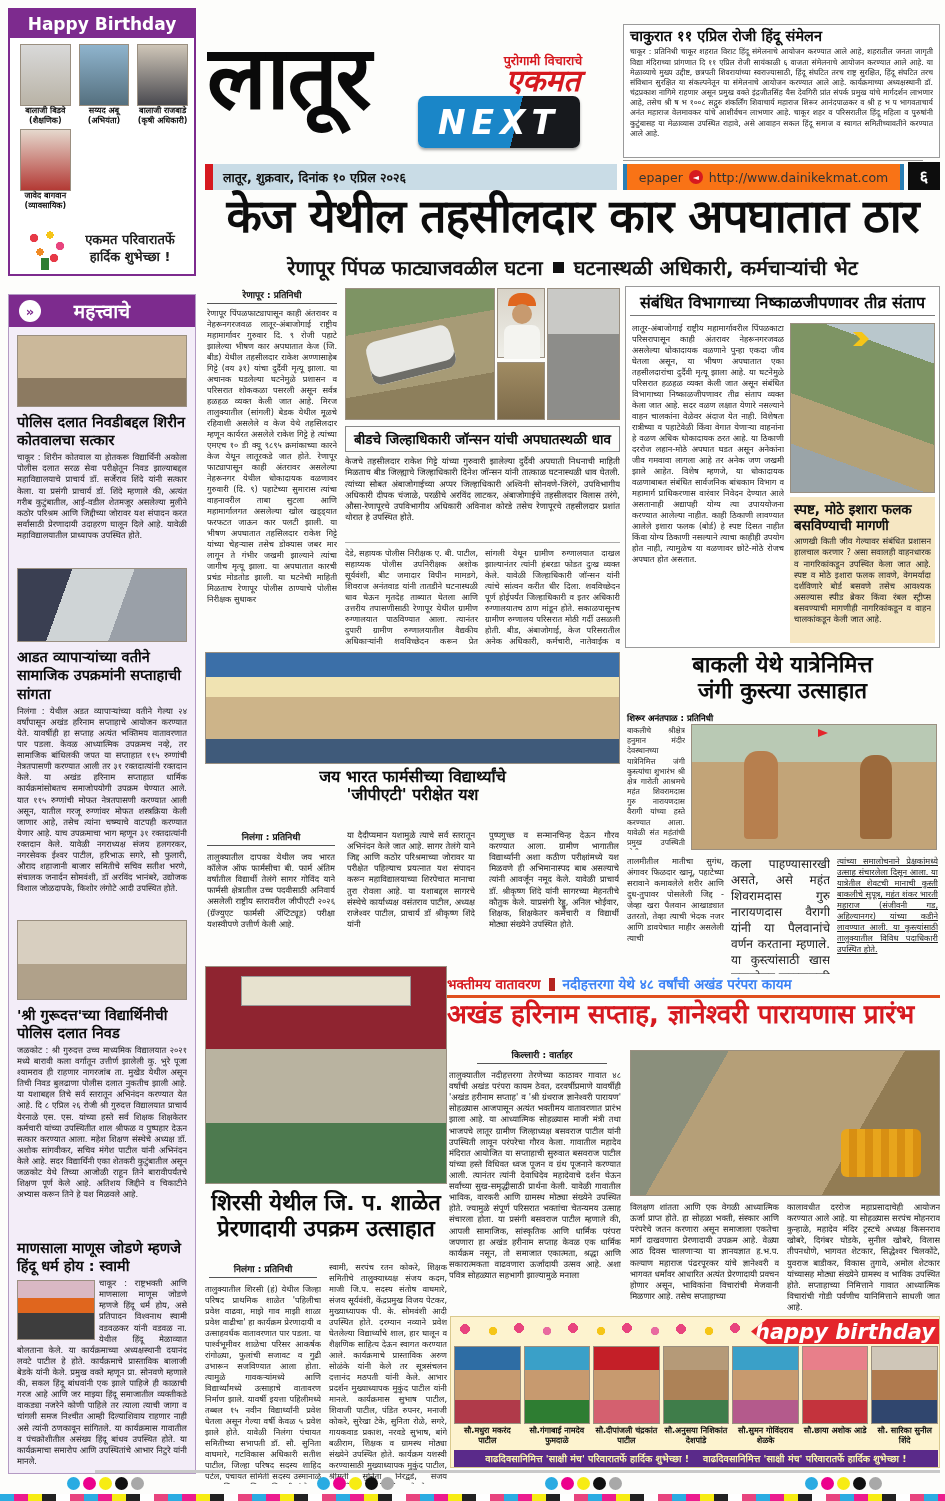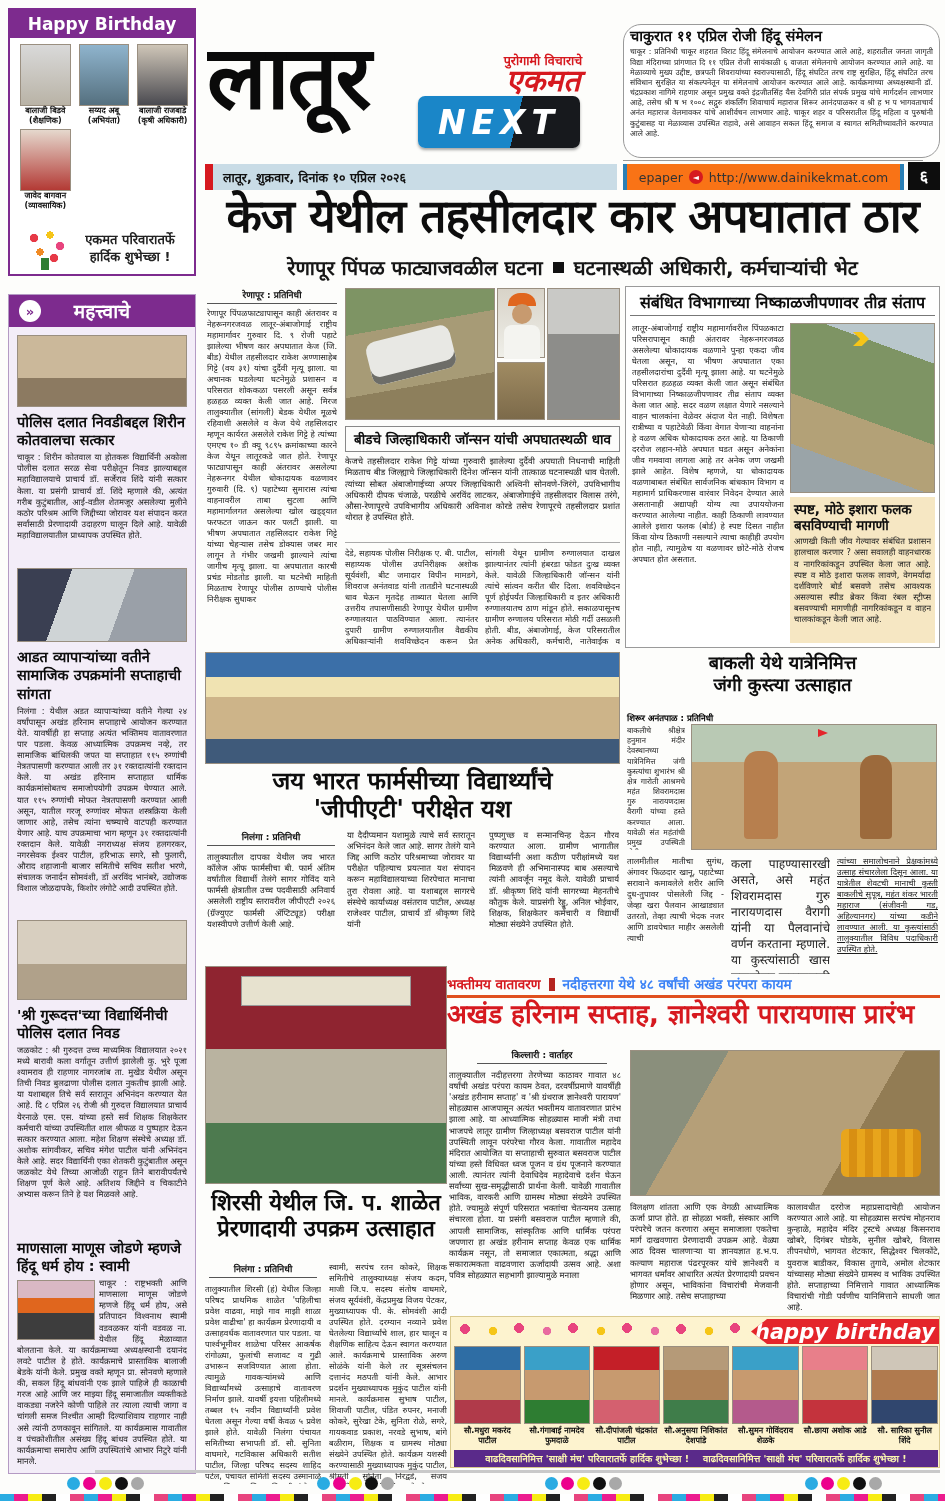--- a/index.html
+++ b/index.html
@@ -96,21 +96,21 @@
       radial-gradient(circle 7px at 30px 30px,#e63946 60%,transparent 62%),
       linear-gradient(#2e7d32 0 0) center bottom/8px 12px no-repeat;"></div>
     <div class="abs" style="left:58px;top:222px;width:124px;font-size:13px;font-weight:bold;color:#222;text-align:center;line-height:1.3;">एकमत परिवारातर्फे हार्दिक शुभेच्छा !</div>
   </div>
 
   <div class="abs latur-title" style="left:207px;top:32px;width:330px;height:136px;overflow:hidden;">लातूर</div>
   <div class="abs tagline" style="left:483px;top:52px;width:120px;text-align:center;">पुरोगामी विचाराचे</div>
   <div class="abs brand" style="left:483px;top:66px;width:120px;text-align:center;">एकमत</div>
   <div class="abs next-logo" style="left:418px;top:96px;width:162px;height:52px;">NEXT</div>
 
-  <div class="abs bordered" style="left:623px;top:24px;width:317px;height:134px;background:#fff;padding:3px 6px;border-radius:18px;">
+  <div class="abs bordered" style="left:623px;top:24px;width:317px;height:134px;background:#fff;padding:3px 6px;">
     <div class="headline" style="font-size:14.5px;line-height:1.2;">चाकुरात ११ एप्रिल रोजी हिंदू संमेलन</div>
     <div class="body-txt" style="margin-top:2px;height:106px;font-size:7.6px;">चाकूर : प्रतिनिधी चाकूर शहरात विराट हिंदू संमेलनाचे आयोजन करण्यात आले आहे, शहरातील जनता जागृती विद्या मंदिराच्या प्रांगणात दि ११ एप्रिल रोजी सायंकाळी ६ वाजता संमेलनाचे आयोजन करण्यात आले आहे. या मेळाव्याचे मुख्य उद्दीष्ट, छत्रपती शिवरायांच्या स्वराज्यासाठी, हिंदू संघटित तरच राष्ट्र सुरक्षित, हिंदू संघटित तरच संविधान सुरक्षित या संकल्पनेतून या संमेलनाचे आयोजन करण्यात आले आहे. कार्यक्रमाच्या अध्यक्षस्थानी डॉ. चंद्रप्रकाश नागिमे राहणार असून प्रमुख वक्ते इंद्रजीतसिंह यैस देवगिरी प्रांत संपर्क प्रमुख यांचे मार्गदर्शन लाभणार आहे, तसेच श्री ष भ १००८ सद्गुरु शंकर्लिंग शिवाचार्य महाराज शिरूर आनंदपाळकर व श्री ह भ प भागवताचार्य अनंत महाराज वेलमावकर यांचे आशीर्वचन लाभणार आहे. चाकूर शहर व परिसरातील हिंदू महिला व पुरुषांनी कुटुंबासह या मेळाव्यास उपस्थित राहावे, असे आवाहन सकल हिंदू समाज व स्वागत समितीच्यावतीने करण्यात आले आहे.</div>
   </div>
 
   <div class="abs datebar" style="left:205px;top:164px;width:412px;height:26px;">
     <span class="accent"></span>
     <span>लातूर, शुक्रवार, दिनांक १० एप्रिल २०२६</span>
   </div>
   <div class="abs rule" style="left:623px;top:160px;width:300px;height:1px;background:#999;"></div>
   <div class="abs epaper" style="left:623px;top:164px;width:281px;height:26px;">
@@ -177,34 +177,34 @@
     <div class="item-body body-txt" style="height:186px;font-size:8.3px;">जळकोट : श्री गुरुदत्त उच्च माध्यमिक विद्यालयात २०२१ मध्ये बारावी कला वर्गातून उत्तीर्ण झालेली कु. भुरे पूजा श्यामराव ही राहणार नागरजांब ता. मुखेड येथील असून तिची निवड बुलढाणा पोलीस दलात नुकतीच झाली आहे. या यशाबद्दल तिचे सर्व स्तरातून अभिनंदन करण्यात येत आहे. दि ८ एप्रिल २६ रोजी श्री गुरुदत्त विद्यालयात प्राचार्य येरनाळे एस. एस. यांच्या हस्ते सर्व शिक्षक शिक्षकेतर कर्मचारी यांच्या उपस्थितीत शाल श्रीफळ व पुष्पहार देऊन सत्कार करण्यात आला. महेश शिक्षण संस्थेचे अध्यक्ष डॉ. अशोक सांगवीकर, सचिव मंगेश पाटील यांनी अभिनंदन केले आहे. सदर विद्यार्थिनी एका शेतकरी कुटुंबातील असून जळकोट येथे तिच्या आजोळी राहून तिने बारावीपर्यंतचे शिक्षण पूर्ण केले आहे. अतिशय जिद्दीने व चिकाटीने अभ्यास करून तिने हे यश मिळवले आहे.</div>
     <div class="item-head" style="margin-top:8px;">माणसाला माणूस जोडणे म्हणजे हिंदू धर्म होय : स्वामी</div>
     <div class="item-body body-txt" style="height:212px;font-size:8.3px;">
       <span class="photo" style="float:left;width:78px;height:60px;margin:2px 4px 2px 0;display:block;background:linear-gradient(#d9b8c4 0 30%,#e0661e 30% 55%,#3d3d3d 55% 100%);"></span>
       <span>चाकूर : राष्ट्रभक्ती आणि माणसाला माणूस जोडणे म्हणजे हिंदू धर्म होय, असे प्रतिपादन विश्वनाथ स्वामी वडवळकर यांनी वडवळ ना. येथील हिंदू मेळाव्यात बोलताना केले. या कार्यक्रमाच्या अध्यक्षस्थानी दयानंद लवटे पाटील हे होते. कार्यक्रमाचे प्रास्ताविक बालाजी बेडके यांनी केले. प्रमुख वक्ते म्हणून प्रा. सोनवणे म्हणाले की, सकल हिंदू बांधवांनी एक झाले पाहिजे ही काळाची गरज आहे आणि जर माझ्या हिंदू समाजातील व्यक्तीकडे वाकड्या नजरेने कोणी पाहिले तर त्याला त्याची जागा व चांगली समज निश्चीत आम्ही दिल्याशिवाय राहणार नाही असे त्यांनी ठणकावून सांगितले. या कार्यक्रमास गावातील व पंचक्रोशीतील असंख्य हिंदू बांधव उपस्थित होते. या कार्यक्रमाचा समारोप आणि उपस्थितांचे आभार निटुरे यांनी मानले.</span>
     </div>
   </div>
 
   <div class="abs" style="left:205px;top:652px;width:415px;height:324px;">
     <div class="photo" style="width:415px;height:112px;background:linear-gradient(#3b6fa8 0 22%,#f0e3b2 22% 40%,#cdb489 40% 78%,#3f5a7a 78% 100%);"></div>
-    <div class="headline" style="margin-top:4px;text-align:center;font-size:24px;line-height:1.15;">
+    <div class="headline" style="margin-top:4px;text-align:center;font-size:16px;line-height:1.15;">
       <div>जय भारत फार्मसीच्या विद्यार्थ्यांचे</div>
       <div>'जीपीएटी' परीक्षेत यश</div>
     </div>
     <div class="abs" style="left:2px;top:178px;width:128px;">
       <div class="dateline">निलंगा : प्रतिनिधी</div>
     </div>
     <div class="abs body-txt" style="left:2px;top:200px;width:128px;height:122px;font-size:8.3px;">तालुक्यातील दापका येथील जय भारत कॉलेज ऑफ फार्मसीचा बी. फार्म अंतिम वर्षातील विद्यार्थी तेलंगे सागर गोविंद याने फार्मसी क्षेत्रातील उच्च पदवीसाठी अनिवार्य असलेली राष्ट्रीय स्तरावरील जीपीएटी २०२६ (ग्रॅज्युएट फार्मसी ॲप्टिट्यूड) परीक्षा यशस्वीपणे उत्तीर्ण केली आहे.</div>
     <div class="abs body-txt" style="left:142px;top:178px;width:128px;height:144px;font-size:8.3px;">या दैदीप्यमान यशामुळे त्याचे सर्व स्तरातून अभिनंदन केले जात आहे. सागर तेलंगे याने जिद्द आणि कठोर परिश्रमाच्या जोरावर या परीक्षेत पहिल्याच प्रयत्नात यश संपादन करून महाविद्यालयाच्या शिरपेचात मानाचा तुरा रोवला आहे. या यशाबद्दल सागरचे संस्थेचे कार्याध्यक्ष वसंतराव पाटील, अध्यक्ष राजेश्वर पाटील, प्राचार्य डॉ श्रीकृष्ण शिंदे यांनी</div>
     <div class="abs body-txt" style="left:284px;top:178px;width:130px;height:144px;font-size:8.3px;">पुष्पगुच्छ व सन्मानचिन्ह देऊन गौरव करण्यात आला. ग्रामीण भागातील विद्यार्थ्यांनी अशा कठीण परीक्षांमध्ये यश मिळवणे ही अभिमानास्पद बाब असल्याचे त्यांनी आवर्जून नमूद केले. यावेळी प्राचार्य डॉ. श्रीकृष्ण शिंदे यांनी सागरच्या मेहनतीचे कौतुक केले. याप्रसंगी रेड्डू, अनिल भोईवार, शिक्षक, शिक्षकेतर कर्मचारी व विद्यार्थी मोठ्या संख्येने उपस्थित होते.</div>
   </div>
 
   <div class="abs" style="left:625px;top:652px;width:315px;height:324px;">
-    <div class="headline" style="text-align:center;font-size:18px;line-height:1.2;">
+    <div class="headline" style="text-align:center;font-size:22px;line-height:1.2;">
       <div>बाकली येथे यात्रेनिमित्त</div>
       <div>जंगी कुस्त्या उत्साहात</div>
     </div>
     <div class="abs" style="left:2px;top:60px;font-size:8.5px;font-weight:bold;">शिरूर अनंतपाळ : प्रतिनिधी</div>
     <div class="abs body-txt" style="left:2px;top:74px;width:58px;height:124px;font-size:7.6px;">बाकलीचे श्रीक्षेत्र हनुमान मंदीर देवस्थानच्या यात्रेनिमित्त जंगी कुस्त्यांचा शुभारंभ श्री क्षेत्र गारोती आश्रमचे महंत शिवरामदास गुरु नारायणदास वैरागी यांच्या हस्ते करण्यात आला. यावेळी संत महंतांची प्रमुख उपस्थिती होती. लातूर जिल्ह्यातील तसेच जिल्ह्याबाहेरील मल्लांच्या जंगी कुस्त्या झाल्या.</div>
     <div class="abs photo" style="left:66px;top:72px;width:246px;height:126px;background:linear-gradient(#b9c9b4 0 30%,#c2a478 30% 100%);">
       <div class="abs" style="left:52px;top:26px;width:34px;height:88px;border-radius:14px 14px 4px 4px;background:#b77f4e;"></div>
       <div class="abs" style="left:168px;top:30px;width:32px;height:84px;border-radius:14px 14px 4px 4px;background:#9c6a3c;"></div>
       <div class="abs" style="left:126px;top:4px;width:10px;height:8px;background:#e4252b;clip-path:polygon(0 0,100% 50%,0 100%);"></div>
     </div>

